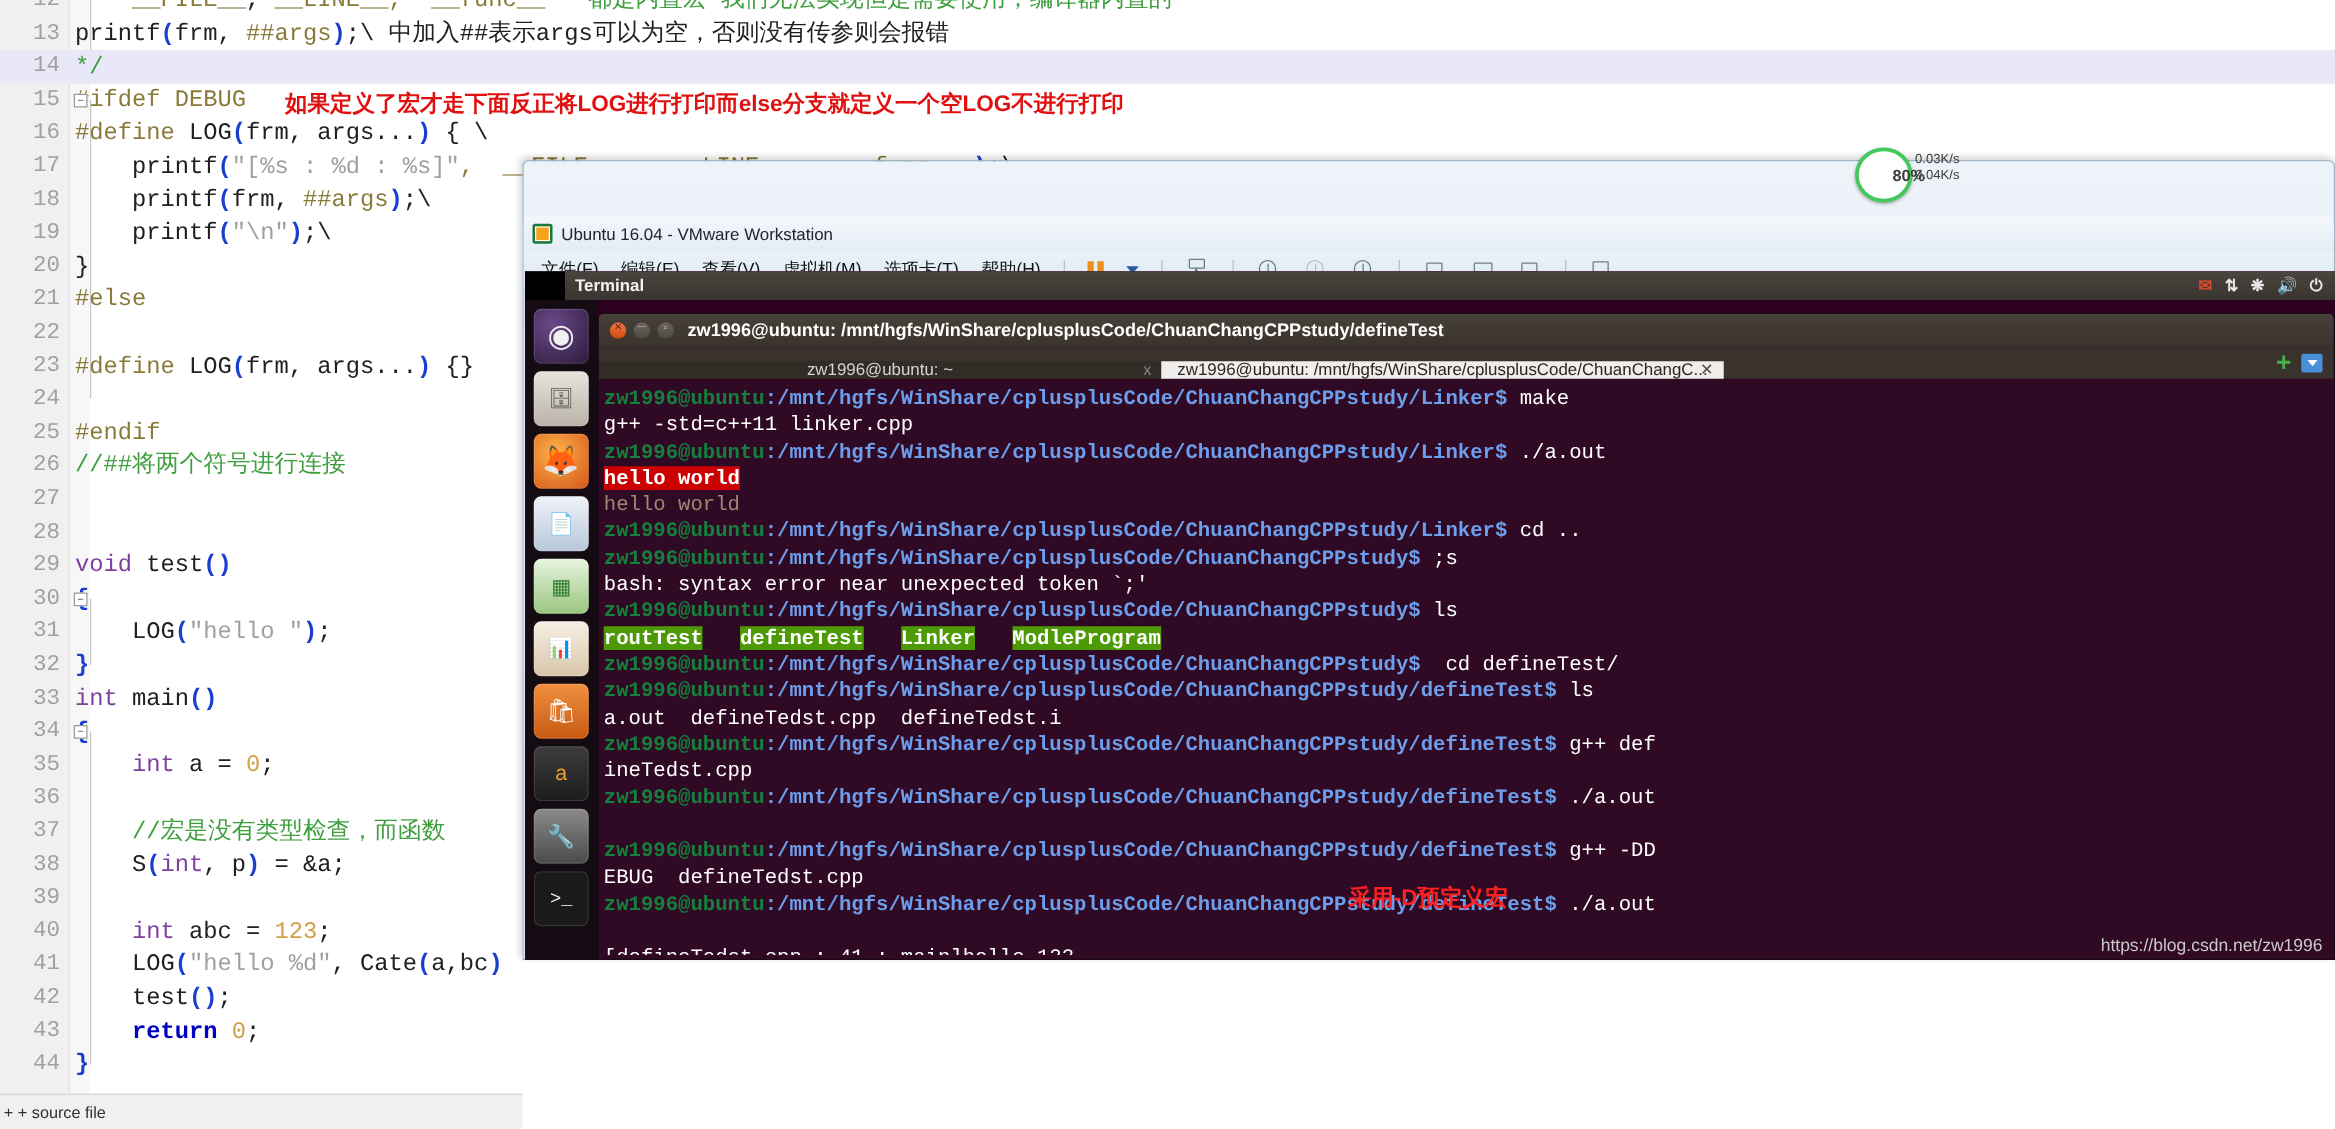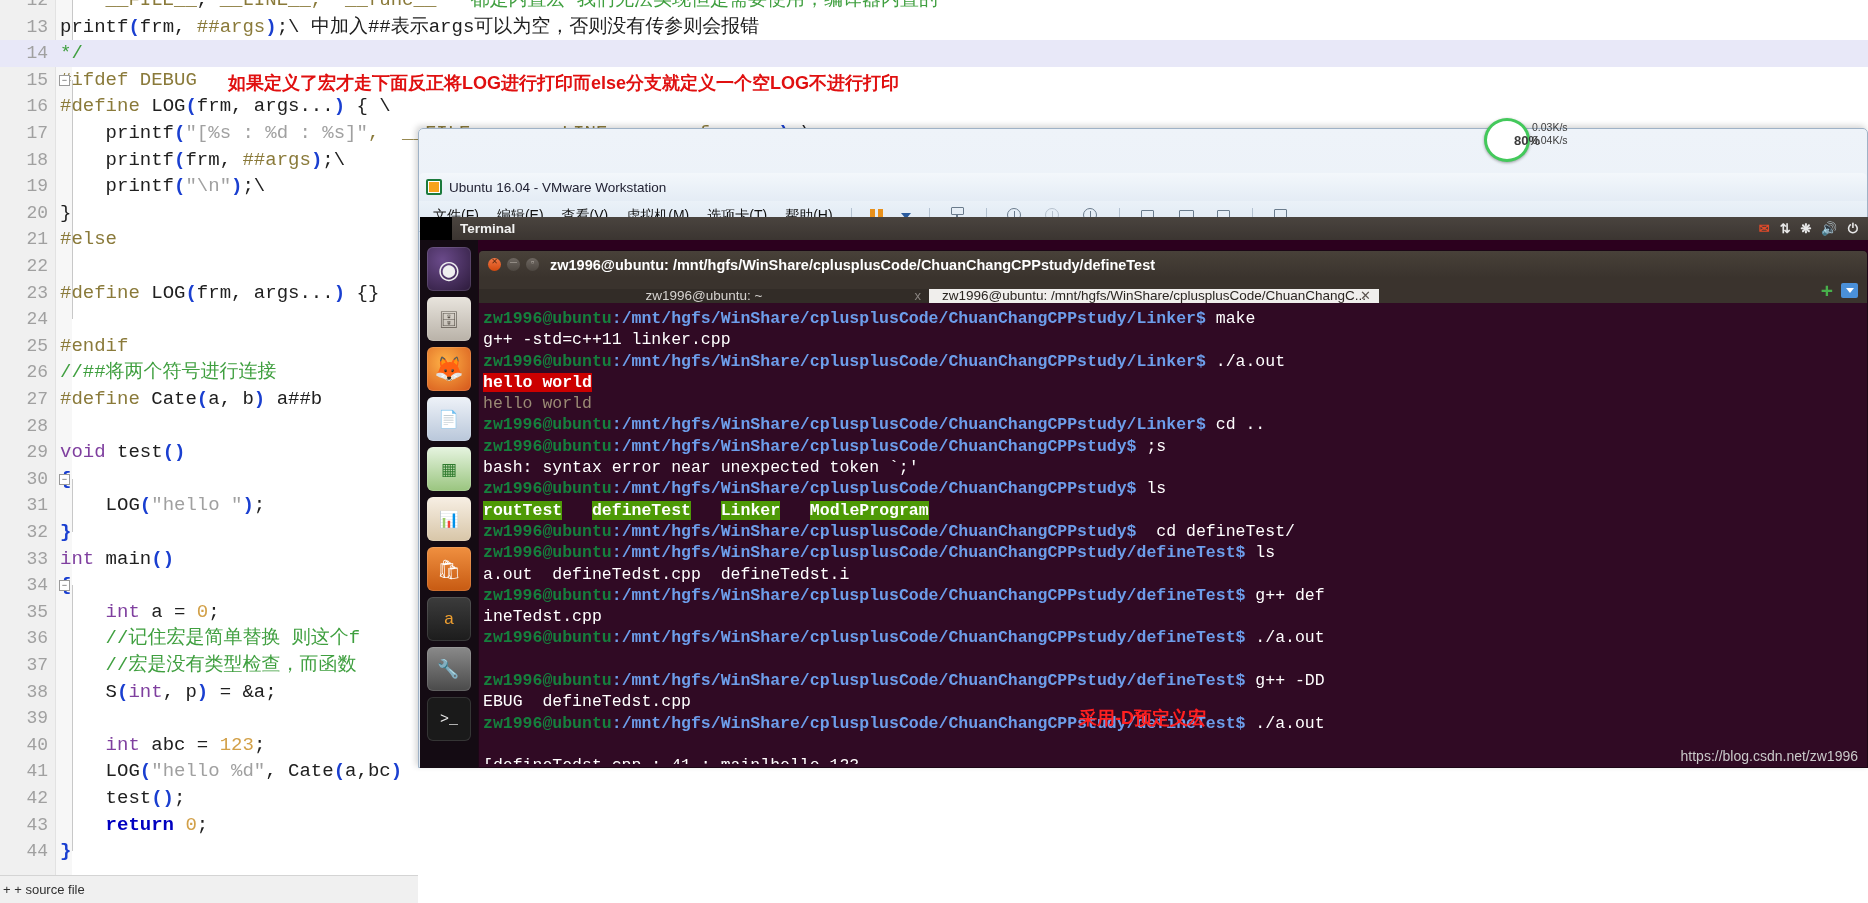--- a/index.html
+++ b/index.html
@@ -161,30 +161,30 @@
       <div class="cline" style="position: absolute; left: 0px; right: 0px; top: 120px;"><span class="ln">17</span><span class="code"><span class="plain">    printf</span><span class="punct">(</span><span class="str">"[%s : %d : %s]"</span><span class="pre">,  __FILE__ ,  __LINE__ ,  __func__ </span><span class="punct">)</span><span class="plain">;\</span></span></div>
       <div class="cline" style="position: absolute; left: 0px; right: 0px; top: 146.6px;"><span class="ln">18</span><span class="code"><span class="plain">    printf</span><span class="punct">(</span><span class="plain">frm, </span><span class="pre">##args</span><span class="punct">)</span><span class="plain">;\</span></span></div>
       <div class="cline" style="position: absolute; left: 0px; right: 0px; top: 173.2px;"><span class="ln">19</span><span class="code"><span class="plain">    printf</span><span class="punct">(</span><span class="str">"\n"</span><span class="punct">)</span><span class="plain">;\</span></span></div>
       <div class="cline" style="position: absolute; left: 0px; right: 0px; top: 199.8px;"><span class="ln">20</span><span class="code"><span class="plain">}</span></span></div>
       <div class="cline" style="position: absolute; left: 0px; right: 0px; top: 226.4px;"><span class="ln">21</span><span class="code"><span class="pre">#else</span></span></div>
       <div class="cline" style="position: absolute; left: 0px; right: 0px; top: 253px;"><span class="ln">22</span><span class="code"></span></div>
       <div class="cline" style="position: absolute; left: 0px; right: 0px; top: 279.6px;"><span class="ln">23</span><span class="code"><span class="pre">#define</span><span class="plain"> LOG</span><span class="punct">(</span><span class="plain">frm, args...</span><span class="punct">)</span><span class="plain"> {}</span></span></div>
       <div class="cline" style="position: absolute; left: 0px; right: 0px; top: 306.2px;"><span class="ln">24</span><span class="code"></span></div>
       <div class="cline" style="position: absolute; left: 0px; right: 0px; top: 332.8px;"><span class="ln">25</span><span class="code"><span class="pre">#endif</span></span></div>
       <div class="cline" style="position: absolute; left: 0px; right: 0px; top: 359.4px;"><span class="ln">26</span><span class="code"><span class="cmt">//##将两个符号进行连接</span></span></div>
-      <div class="cline" style="position: absolute; left: 0px; right: 0px; top: 386px;"><span class="ln">27</span><span class="code"><span class="pre">#define</span><span class="plain"> Cate</span><span class="punct">(</span><span class="plain">a, b</span><span class="punct">)</span><span class="plain"> a##b</span></span></div>
+      <div class="cline" style="position: absolute; left: 0px; right: 0px; top: 386px;"><span class="ln">27</span></div>
       <div class="cline" style="position: absolute; left: 0px; right: 0px; top: 412.6px;"><span class="ln">28</span><span class="code"></span></div>
       <div class="cline" style="position: absolute; left: 0px; right: 0px; top: 439.2px;"><span class="ln">29</span><span class="code"><span class="kw">void</span><span class="plain"> test</span><span class="punct">()</span></span></div>
       <div class="cline" style="position: absolute; left: 0px; right: 0px; top: 465.8px;"><span class="ln">30</span><span class="code"><span class="punct">{</span></span></div>
       <div class="cline" style="position: absolute; left: 0px; right: 0px; top: 492.4px;"><span class="ln">31</span><span class="code"><span class="plain">    LOG</span><span class="punct">(</span><span class="str">"hello "</span><span class="punct">)</span><span class="plain">;</span></span></div>
       <div class="cline" style="position: absolute; left: 0px; right: 0px; top: 519px;"><span class="ln">32</span><span class="code"><span class="punct">}</span></span></div>
       <div class="cline" style="position: absolute; left: 0px; right: 0px; top: 545.6px;"><span class="ln">33</span><span class="code"><span class="kw">int</span><span class="plain"> main</span><span class="punct">()</span></span></div>
       <div class="cline" style="position: absolute; left: 0px; right: 0px; top: 572.2px;"><span class="ln">34</span><span class="code"><span class="punct">{</span></span></div>
       <div class="cline" style="position: absolute; left: 0px; right: 0px; top: 598.8px;"><span class="ln">35</span><span class="code"><span class="plain">    </span><span class="kw">int</span><span class="plain"> a = </span><span class="num">0</span><span class="plain">;</span></span></div>
-      <div class="cline" style="position: absolute; left: 0px; right: 0px; top: 625.4px;"><span class="ln">36</span><span class="code"><span class="cmt">    //记住宏是简单替换 则这个f</span></span></div>
+      <div class="cline" style="position: absolute; left: 0px; right: 0px; top: 625.4px;"><span class="ln">36</span></div>
       <div class="cline" style="position: absolute; left: 0px; right: 0px; top: 652px;"><span class="ln">37</span><span class="code"><span class="cmt">    //宏是没有类型检查，而函数</span></span></div>
       <div class="cline" style="position: absolute; left: 0px; right: 0px; top: 678.6px;"><span class="ln">38</span><span class="code"><span class="plain">    S</span><span class="punct">(</span><span class="kw">int</span><span class="plain">, p</span><span class="punct">)</span><span class="plain"> = &amp;a;</span></span></div>
       <div class="cline" style="position: absolute; left: 0px; right: 0px; top: 705.2px;"><span class="ln">39</span><span class="code"></span></div>
       <div class="cline" style="position: absolute; left: 0px; right: 0px; top: 731.8px;"><span class="ln">40</span><span class="code"><span class="plain">    </span><span class="kw">int</span><span class="plain"> abc = </span><span class="num">123</span><span class="plain">;</span></span></div>
       <div class="cline" style="position: absolute; left: 0px; right: 0px; top: 758.4px;"><span class="ln">41</span><span class="code"><span class="plain">    LOG</span><span class="punct">(</span><span class="str">"hello %d"</span><span class="plain">, Cate</span><span class="punct">(</span><span class="plain">a,bc</span><span class="punct">)</span></span></div>
       <div class="cline" style="position: absolute; left: 0px; right: 0px; top: 785px;"><span class="ln">42</span><span class="code"><span class="plain">    test</span><span class="punct">()</span><span class="plain">;</span></span></div>
       <div class="cline" style="position: absolute; left: 0px; right: 0px; top: 811.6px;"><span class="ln">43</span><span class="code"><span class="plain">    </span><span class="kwb">return</span><span class="plain"> </span><span class="num">0</span><span class="plain">;</span></span></div>
       <div class="cline" style="position: absolute; left: 0px; right: 0px; top: 838.2px;"><span class="ln">44</span><span class="code"><span class="punct">}</span></span></div>
       <div class="fold" style="top: 74.8px;">−</div>
       <div class="fold" style="top: 473.8px;">−</div>

